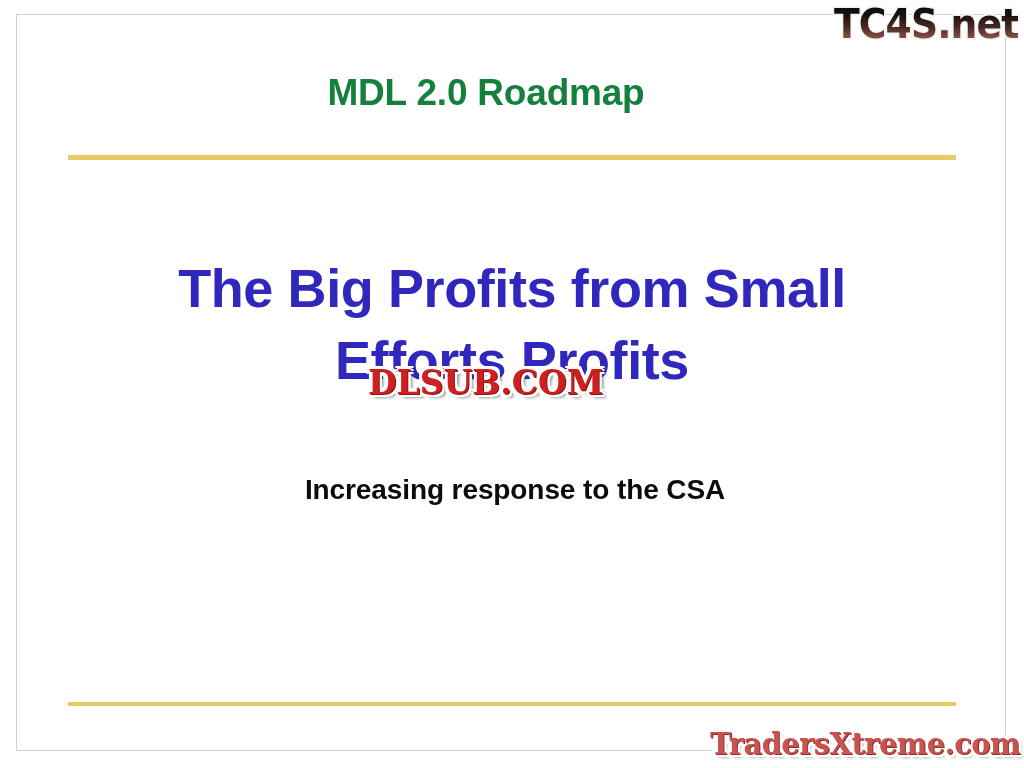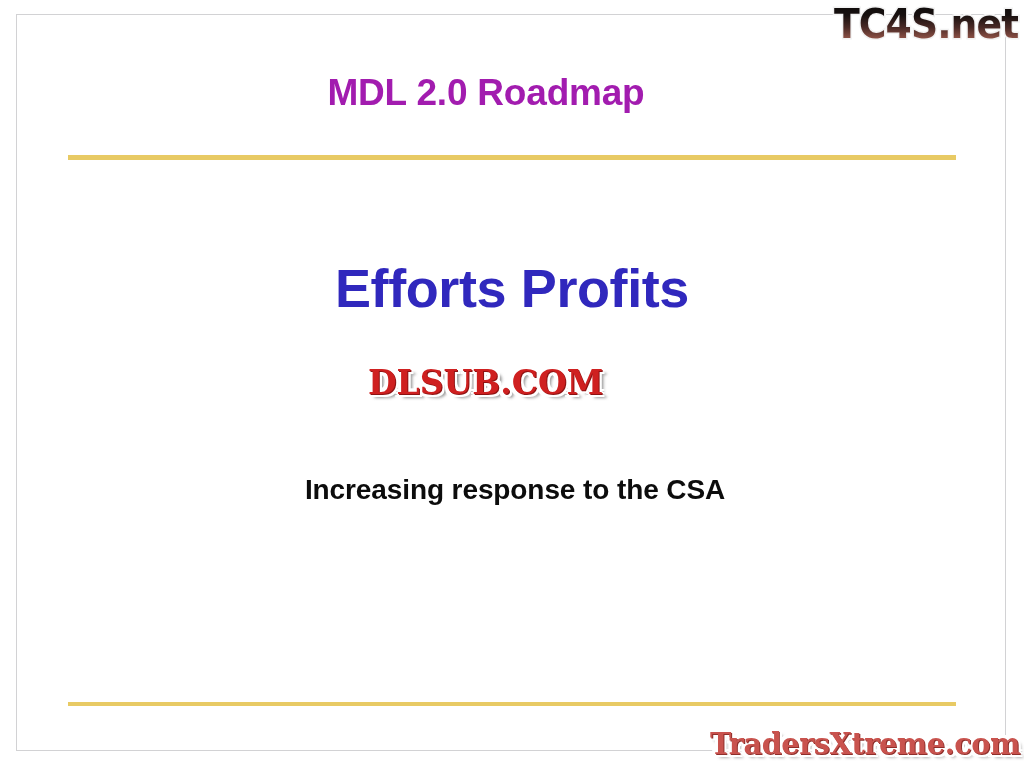--- a/index.html
+++ b/index.html
@@ -31,21 +31,21 @@
 
   
   #slide-title {
     position: absolute;
     left: 0;
     top: 72px;
     width: 972px;
     text-align: center;
     font-size: 37px;
     font-weight: bold;
-    color: #a21caf;
+    color: #15803d;
     letter-spacing: -0.2px;
     font-family: "Liberation Sans", sans-serif;
     white-space: nowrap;
   }
 
   
   .rule {
     position: absolute;
     background: #e8ca64;
   }
@@ -220,20 +220,21 @@
 </head>
 <body>
 
 <div id="slide-frame"></div>
 
 <div id="slide-title">MDL 2.0 Roadmap</div>
 
 <div class="rule" id="rule-top"></div>
 
 <div id="main-heading">
+  <span class="hl">The Big Profits from Small</span>
   <span class="hl">Efforts Profits</span>
 </div>
 
 <div id="watermark-dlsub">
   <span class="wm-stroke">DLSUB.COM</span>
   <span class="wm-fill">DLSUB.COM</span>
 </div>
 
 <div id="subtitle">
   <span class="sl">Increasing response to the CSA</span>

